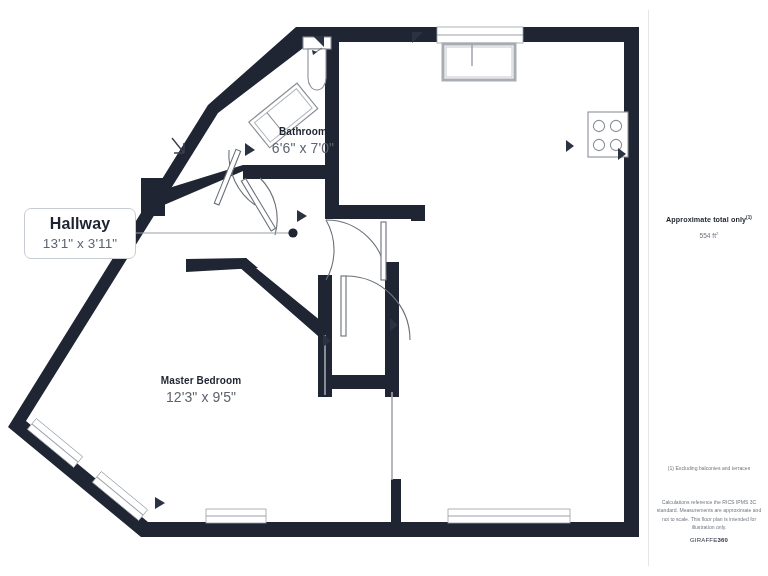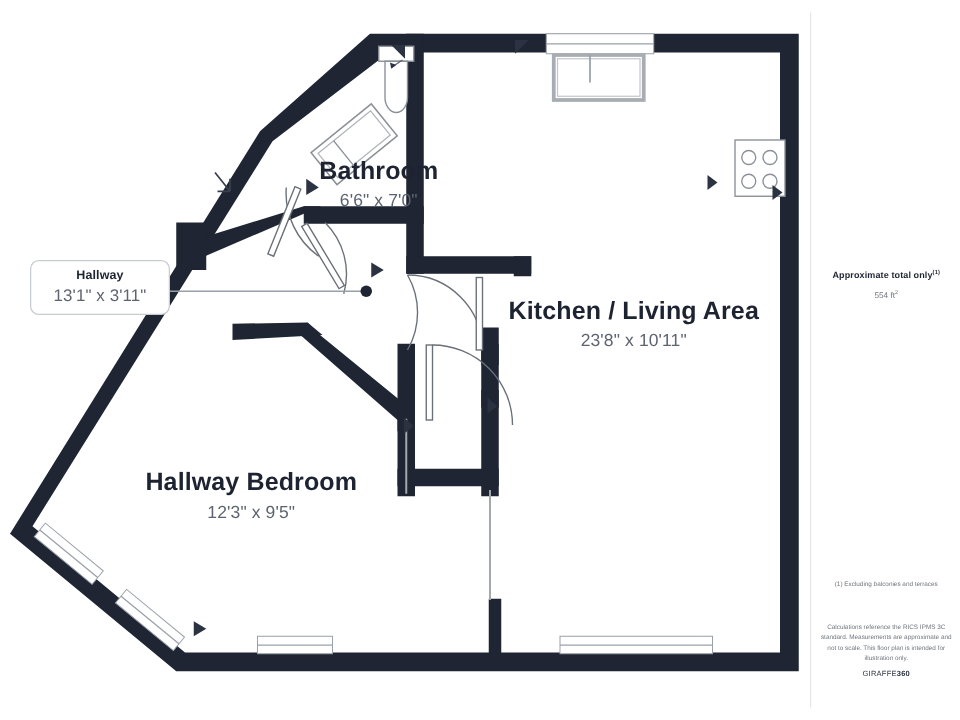--- a/index.html
+++ b/index.html
@@ -94,42 +94,42 @@
     letter-spacing: 0.2px;
   }
   .brand b { font-weight: bold; }
   
   .room-label {
     position: absolute;
     text-align: center;
     white-space: nowrap;
   }
   .room-name {
-    font-size: 20px;
+    font-size: 10px;
     font-weight: bold;
     color: #1d2330;
     letter-spacing: 0.1px;
   }
   .room-dims {
     font-size: 14px;
     color: #5d6470;
     margin-top: 3px;
     letter-spacing: 0.1px;
   }
   .callout {
     position: absolute;
     box-sizing: border-box;
     border: 1px solid #c7ccd2;
     border-radius: 7px;
     background: #ffffff;
     padding: 6px 11px 7px 11px;
     text-align: center;
     white-space: nowrap;
   }
-  .callout .room-name { font-size: 10px; text-align: center; }
+  .callout .room-name { font-size: 16px; text-align: center; }
   .callout .room-dims { font-size: 13.5px; }
 </style>
 </head>
 <body>
 
 <div id="page">
 
   <svg id="plan-svg" viewBox="0 0 768 576">
 
     <g>
@@ -288,27 +288,23 @@
   <div class="room-label" style="left:303px; top:126px; transform:translateX(-50%);">
     <div class="room-name">Bathroom</div>
     <div class="room-dims">6'6" x 7'0"</div>
   </div>
 
   <div class="callout" style="left:24px; top:208px; width:112px;">
     <div class="room-name">Hallway</div>
     <div class="room-dims">13'1" x 3'11"</div>
   </div>
 
-  <div class="room-label" style="left:507px; top:238px; transform:translateX(-50%);">
-    <div class="room-name">Kitchen / Living Area</div>
-    <div class="room-dims">23'8" x 10'11"</div>
-  </div>
 
   <div class="room-label" style="left:201px; top:375px; transform:translateX(-50%);">
-    <div class="room-name">Hallway Bedroom</div>
+    <div class="room-name">Master Bedroom</div>
     <div class="room-dims">12'3" x 9'5"</div>
   </div>
 
   <div class="info-panel">
 
     <div class="area-block">
       <div class="area-title"><span>Approximate total only</span><sup>(1)</sup></div>
       <div class="area-value"><span>554 ft</span><sup>2</sup></div>
     </div>
 

